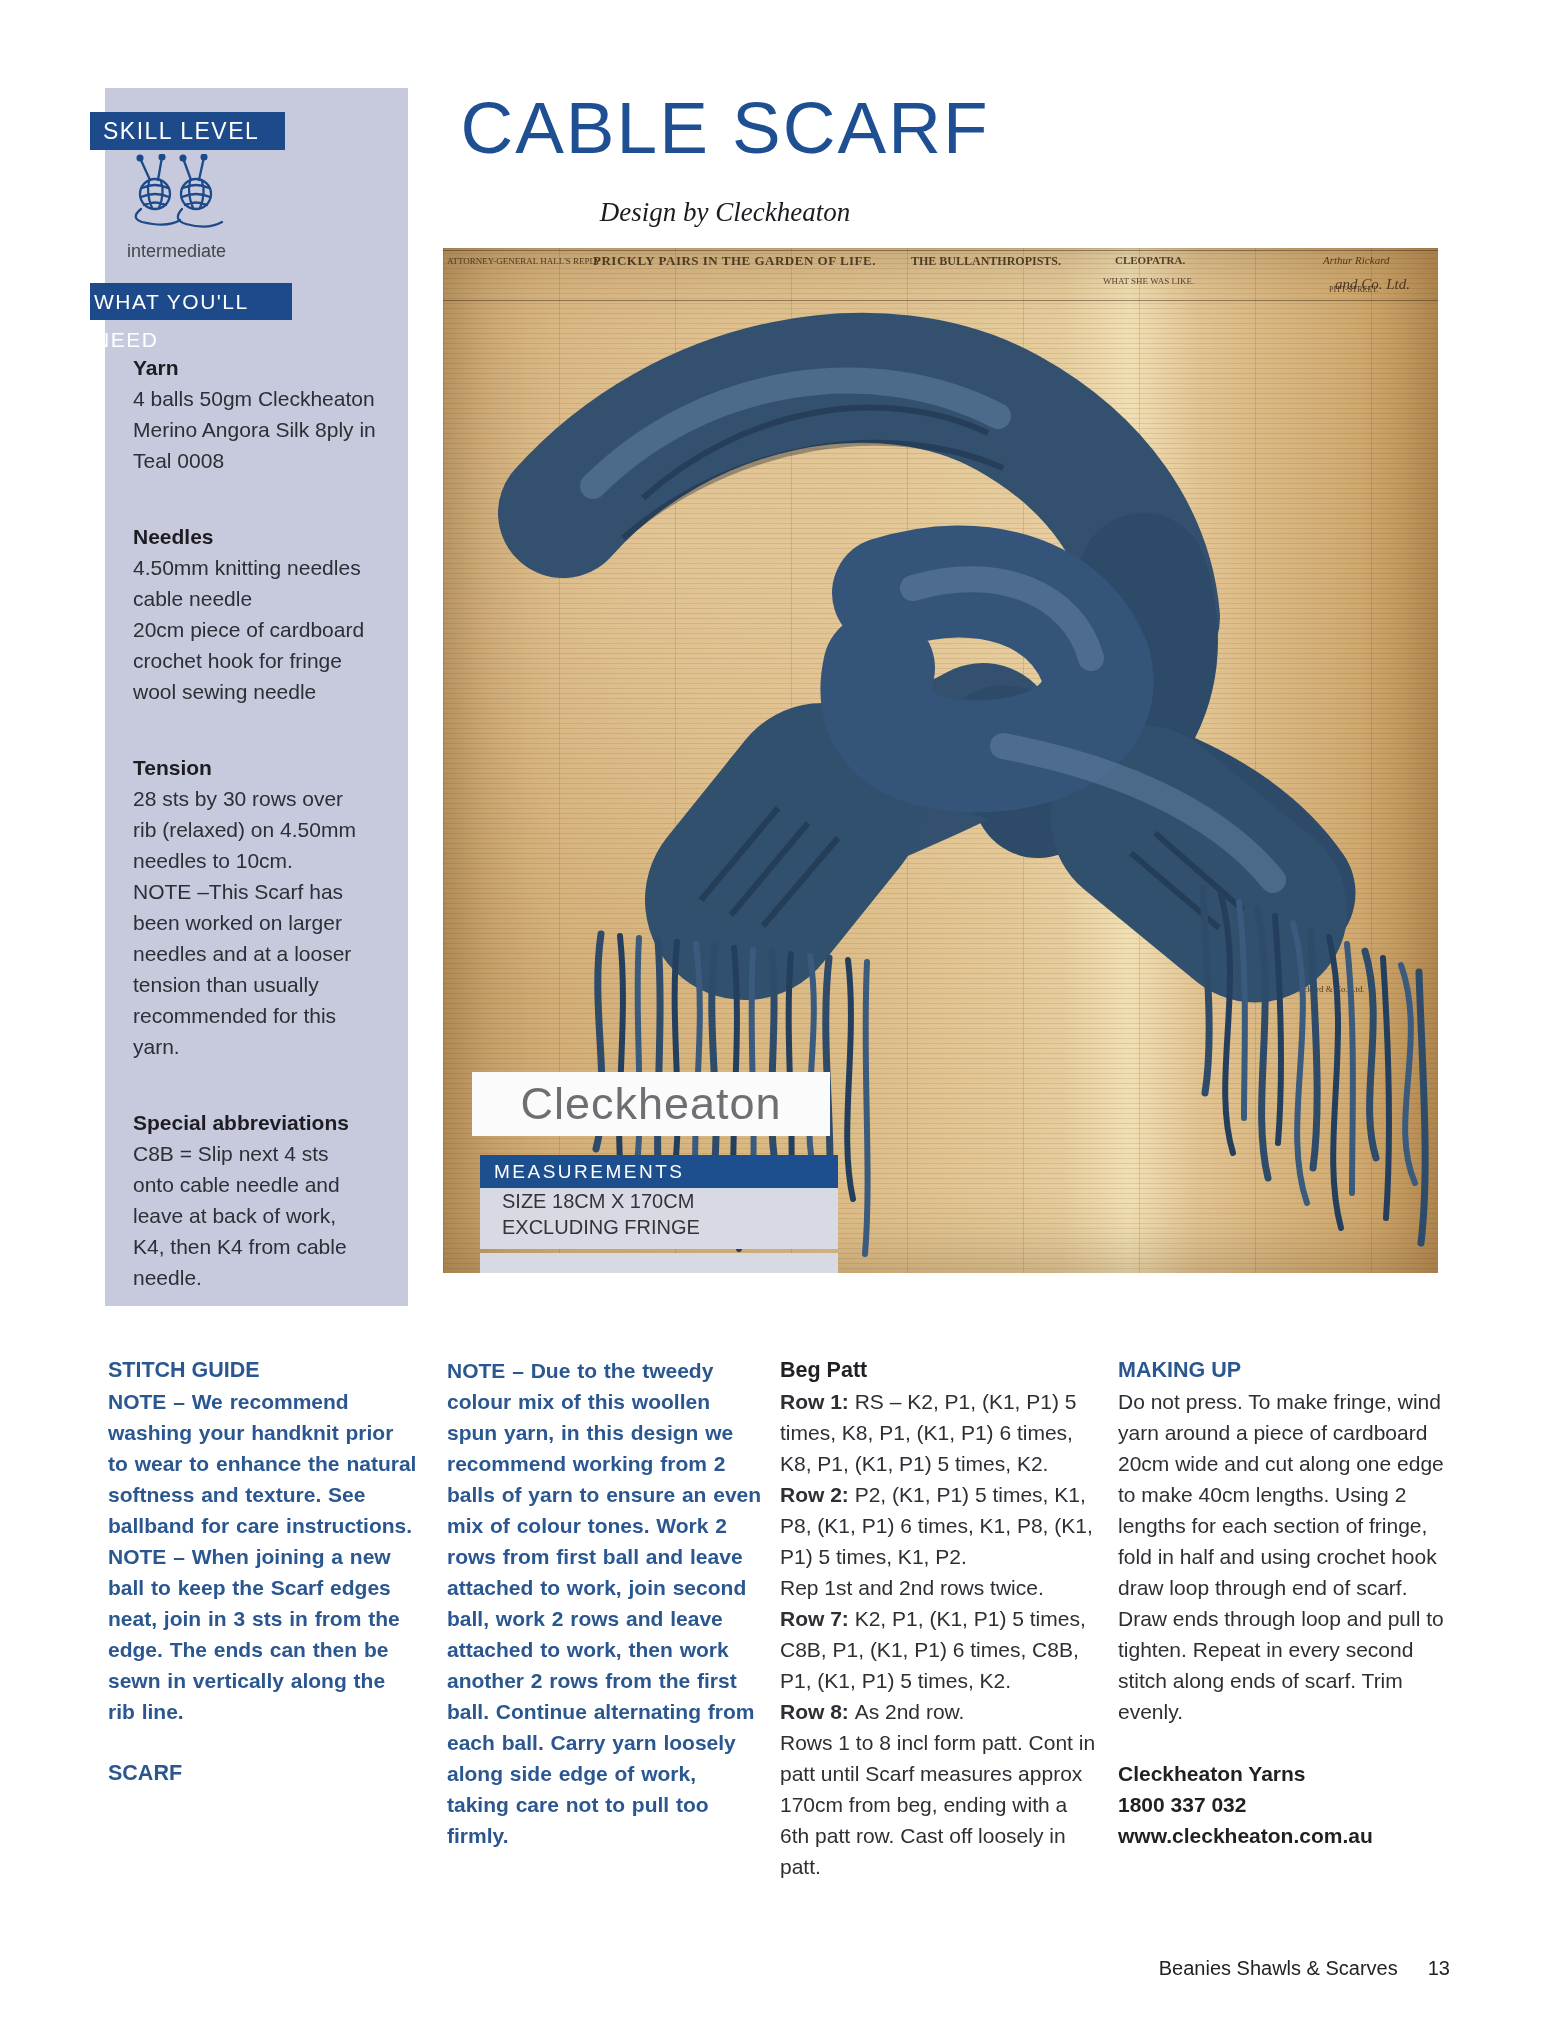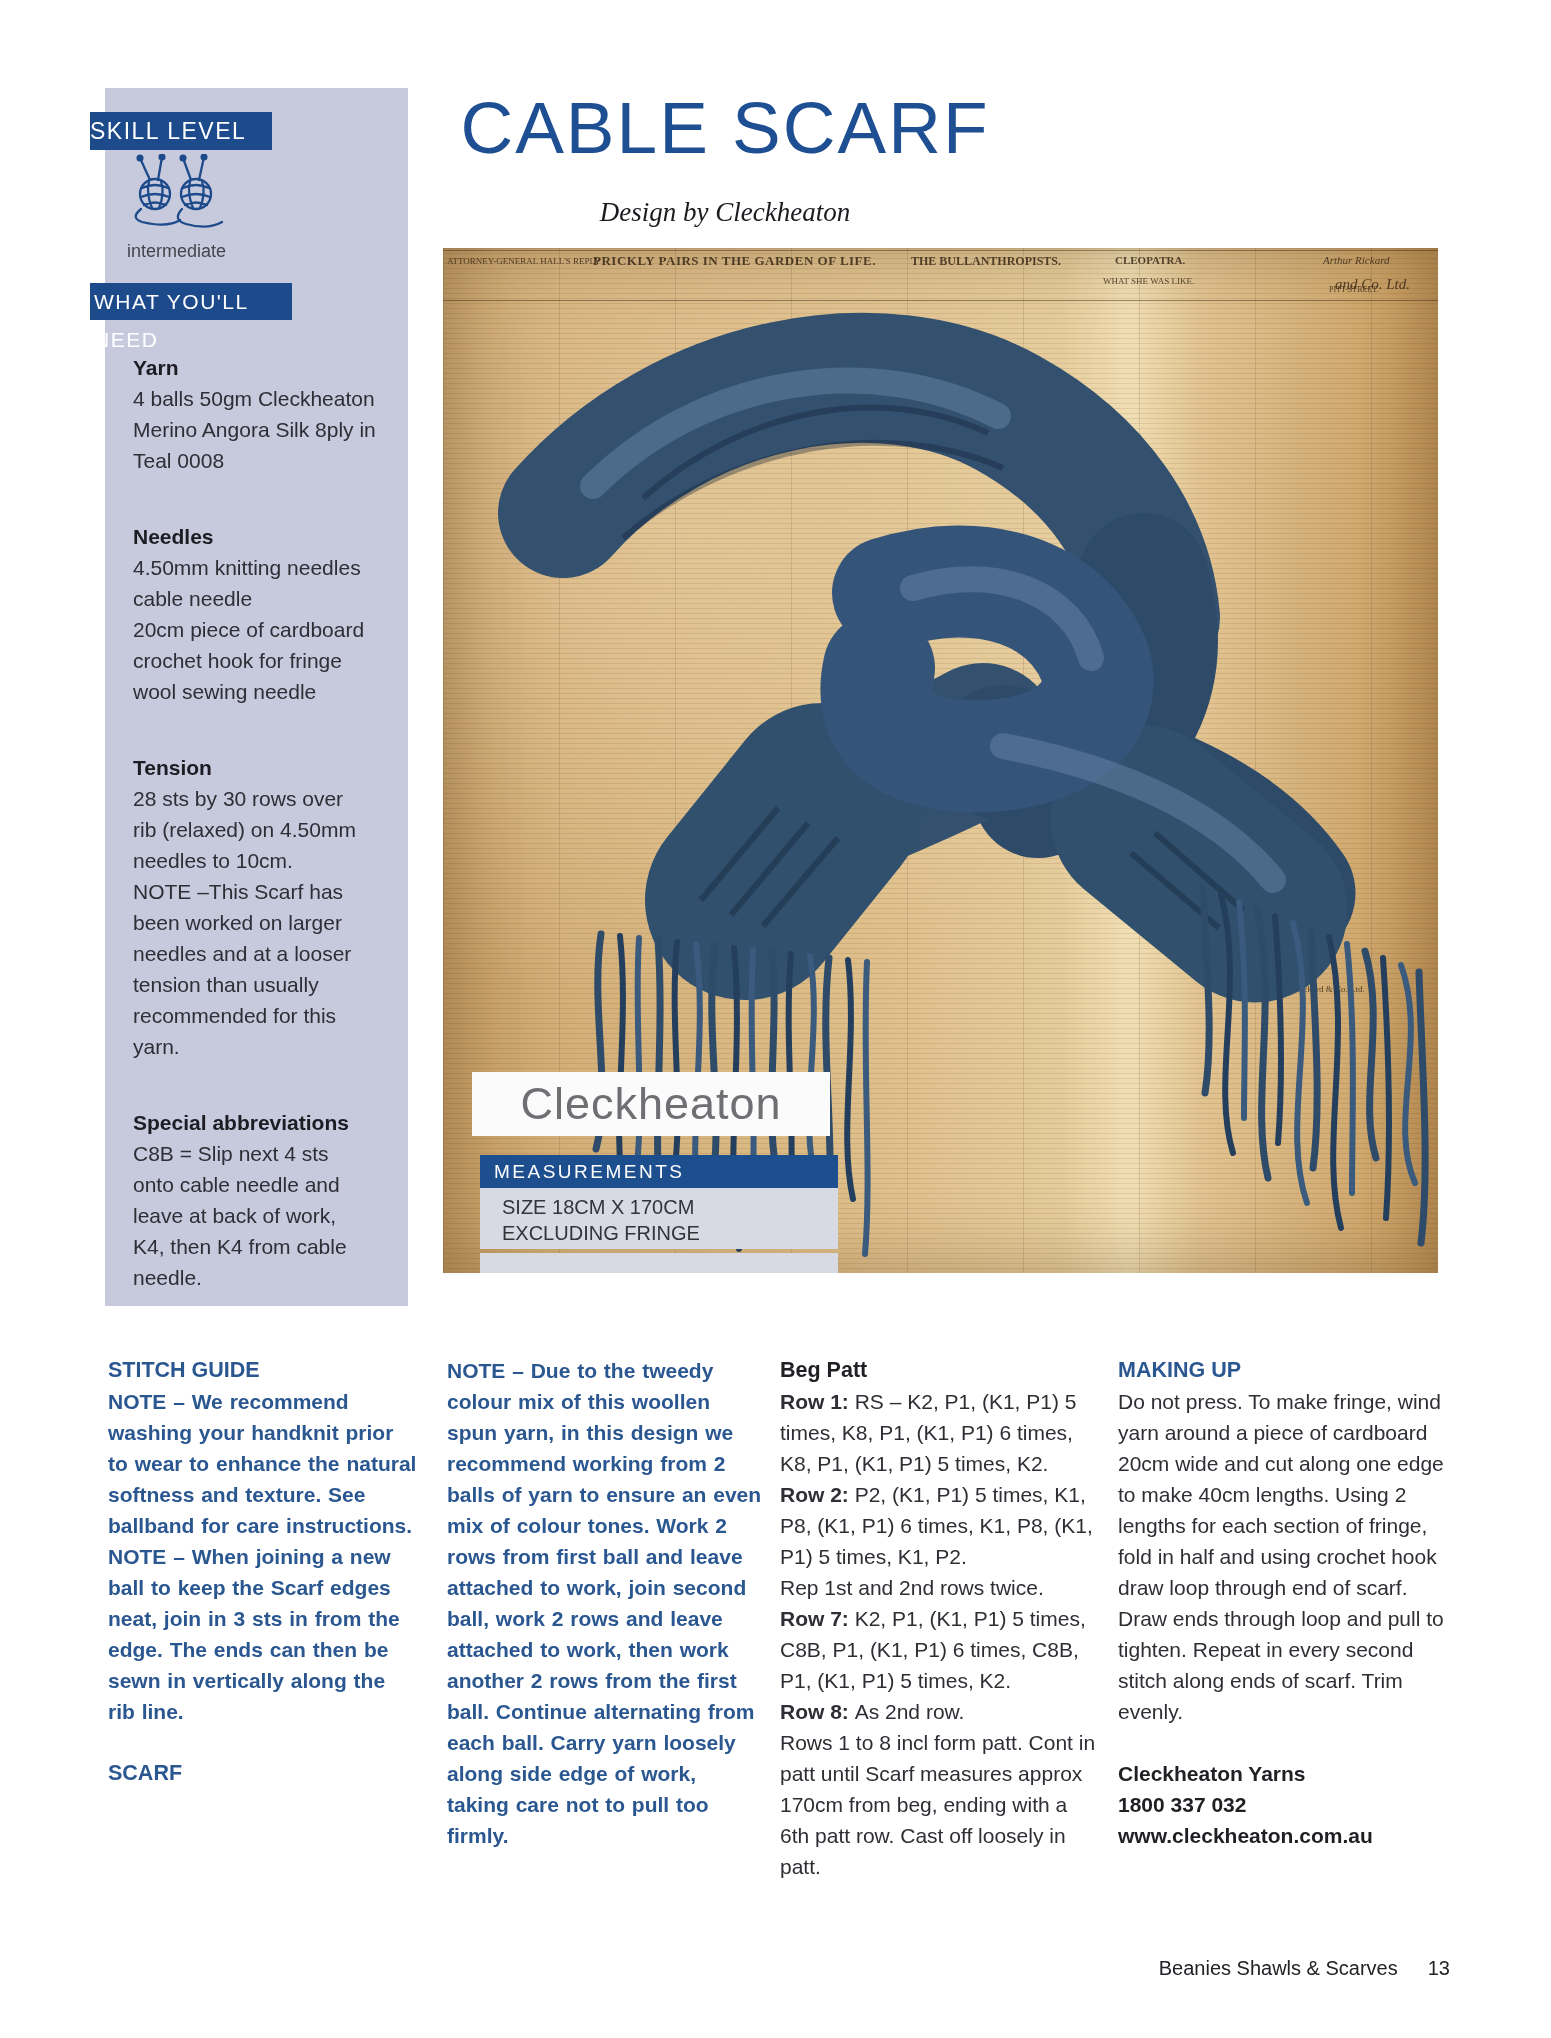--- a/index.html
+++ b/index.html
@@ -2,21 +2,21 @@
 <html><head>
 <meta charset="utf-8">
 <style>
   html,body{margin:0;padding:0;background:#ffffff;}
   .page{position:relative;width:1551px;height:2038px;background:#ffffff;overflow:hidden;
         font-family:"Liberation Sans",sans-serif;}
 
   
   .sidebar-panel{position:absolute;left:105px;top:88px;width:303px;height:1218px;background:#c7c9dc;}
   .skill-badge{position:absolute;left:90px;top:112px;width:182px;height:38px;background:#1d4a8a;
-               color:#ffffff;font-size:23px;letter-spacing:1.5px;line-height:39px;box-sizing:content-box;}
+               color:#ffffff;font-size:23px;letter-spacing:1.5px;line-height:39px;padding-left:13px;box-sizing:content-box;}
   .yarn-icon{position:absolute;left:128px;top:154px;width:100px;height:84px;}
   .skill-value{position:absolute;left:127px;top:241px;font-size:18px;color:#45454d;}
   .need-badge{position:absolute;left:90px;top:283px;width:198px;height:37px;background:#1d4a8a;
               color:#ffffff;font-size:21px;letter-spacing:1.5px;line-height:38px;padding-left:4px;box-sizing:content-box;}
   .sb-sections{position:absolute;left:133px;top:352px;width:268px;}
   .sb-section{margin-bottom:45px;}
   .sb-heading{font-weight:bold;font-size:21px;line-height:31px;color:#1c1c22;white-space:nowrap;}
   .sb-line{font-size:21px;line-height:31px;color:#2e2e36;white-space:nowrap;}
 
   
@@ -53,21 +53,21 @@
   .rib{fill:none;stroke:rgba(15,30,50,.35);stroke-width:6;}
   .fr0{fill:none;stroke:#2e4b6a;stroke-width:7;stroke-linecap:round;}
   .fr1{fill:none;stroke:#243f5d;stroke-width:6;stroke-linecap:round;}
   .fr2{fill:none;stroke:#3a5a7e;stroke-width:6;stroke-linecap:round;}
 
   .brand-band{position:absolute;left:29px;top:824px;width:358px;height:64px;background:#fbfbfb;
               color:#6e6f73;font-size:45px;line-height:64px;text-align:center;letter-spacing:1px;}
   .meas-bar{position:absolute;left:37px;top:907px;width:358px;height:33px;background:#1d4f8e;
             color:#ffffff;font-size:19px;letter-spacing:2.5px;line-height:34px;padding-left:14px;box-sizing:border-box;}
   .meas-box{position:absolute;left:37px;top:940px;width:358px;height:61px;background:#d8dae3;
-            color:#33333a;font-size:20px;line-height:26px;padding:6px 0 0 22px;box-sizing:border-box;}
+            color:#33333a;font-size:20px;line-height:26px;padding:0 0 0 22px;box-sizing:border-box;}
   .meas-strip{position:absolute;left:37px;top:1005px;width:358px;height:20px;background:#d8dae3;}
 
   
   .pattern-col{position:absolute;top:1355px;}
   .col-1{left:108px;width:310px;}
   .col-2{left:447px;width:316px;}
   .col-3{left:780px;width:320px;}
   .col-4{left:1118px;width:326px;}
   .col-heading{font-size:21.5px;line-height:31px;font-weight:bold;margin:0;}
   .hd-blue{color:#2b5791;}

